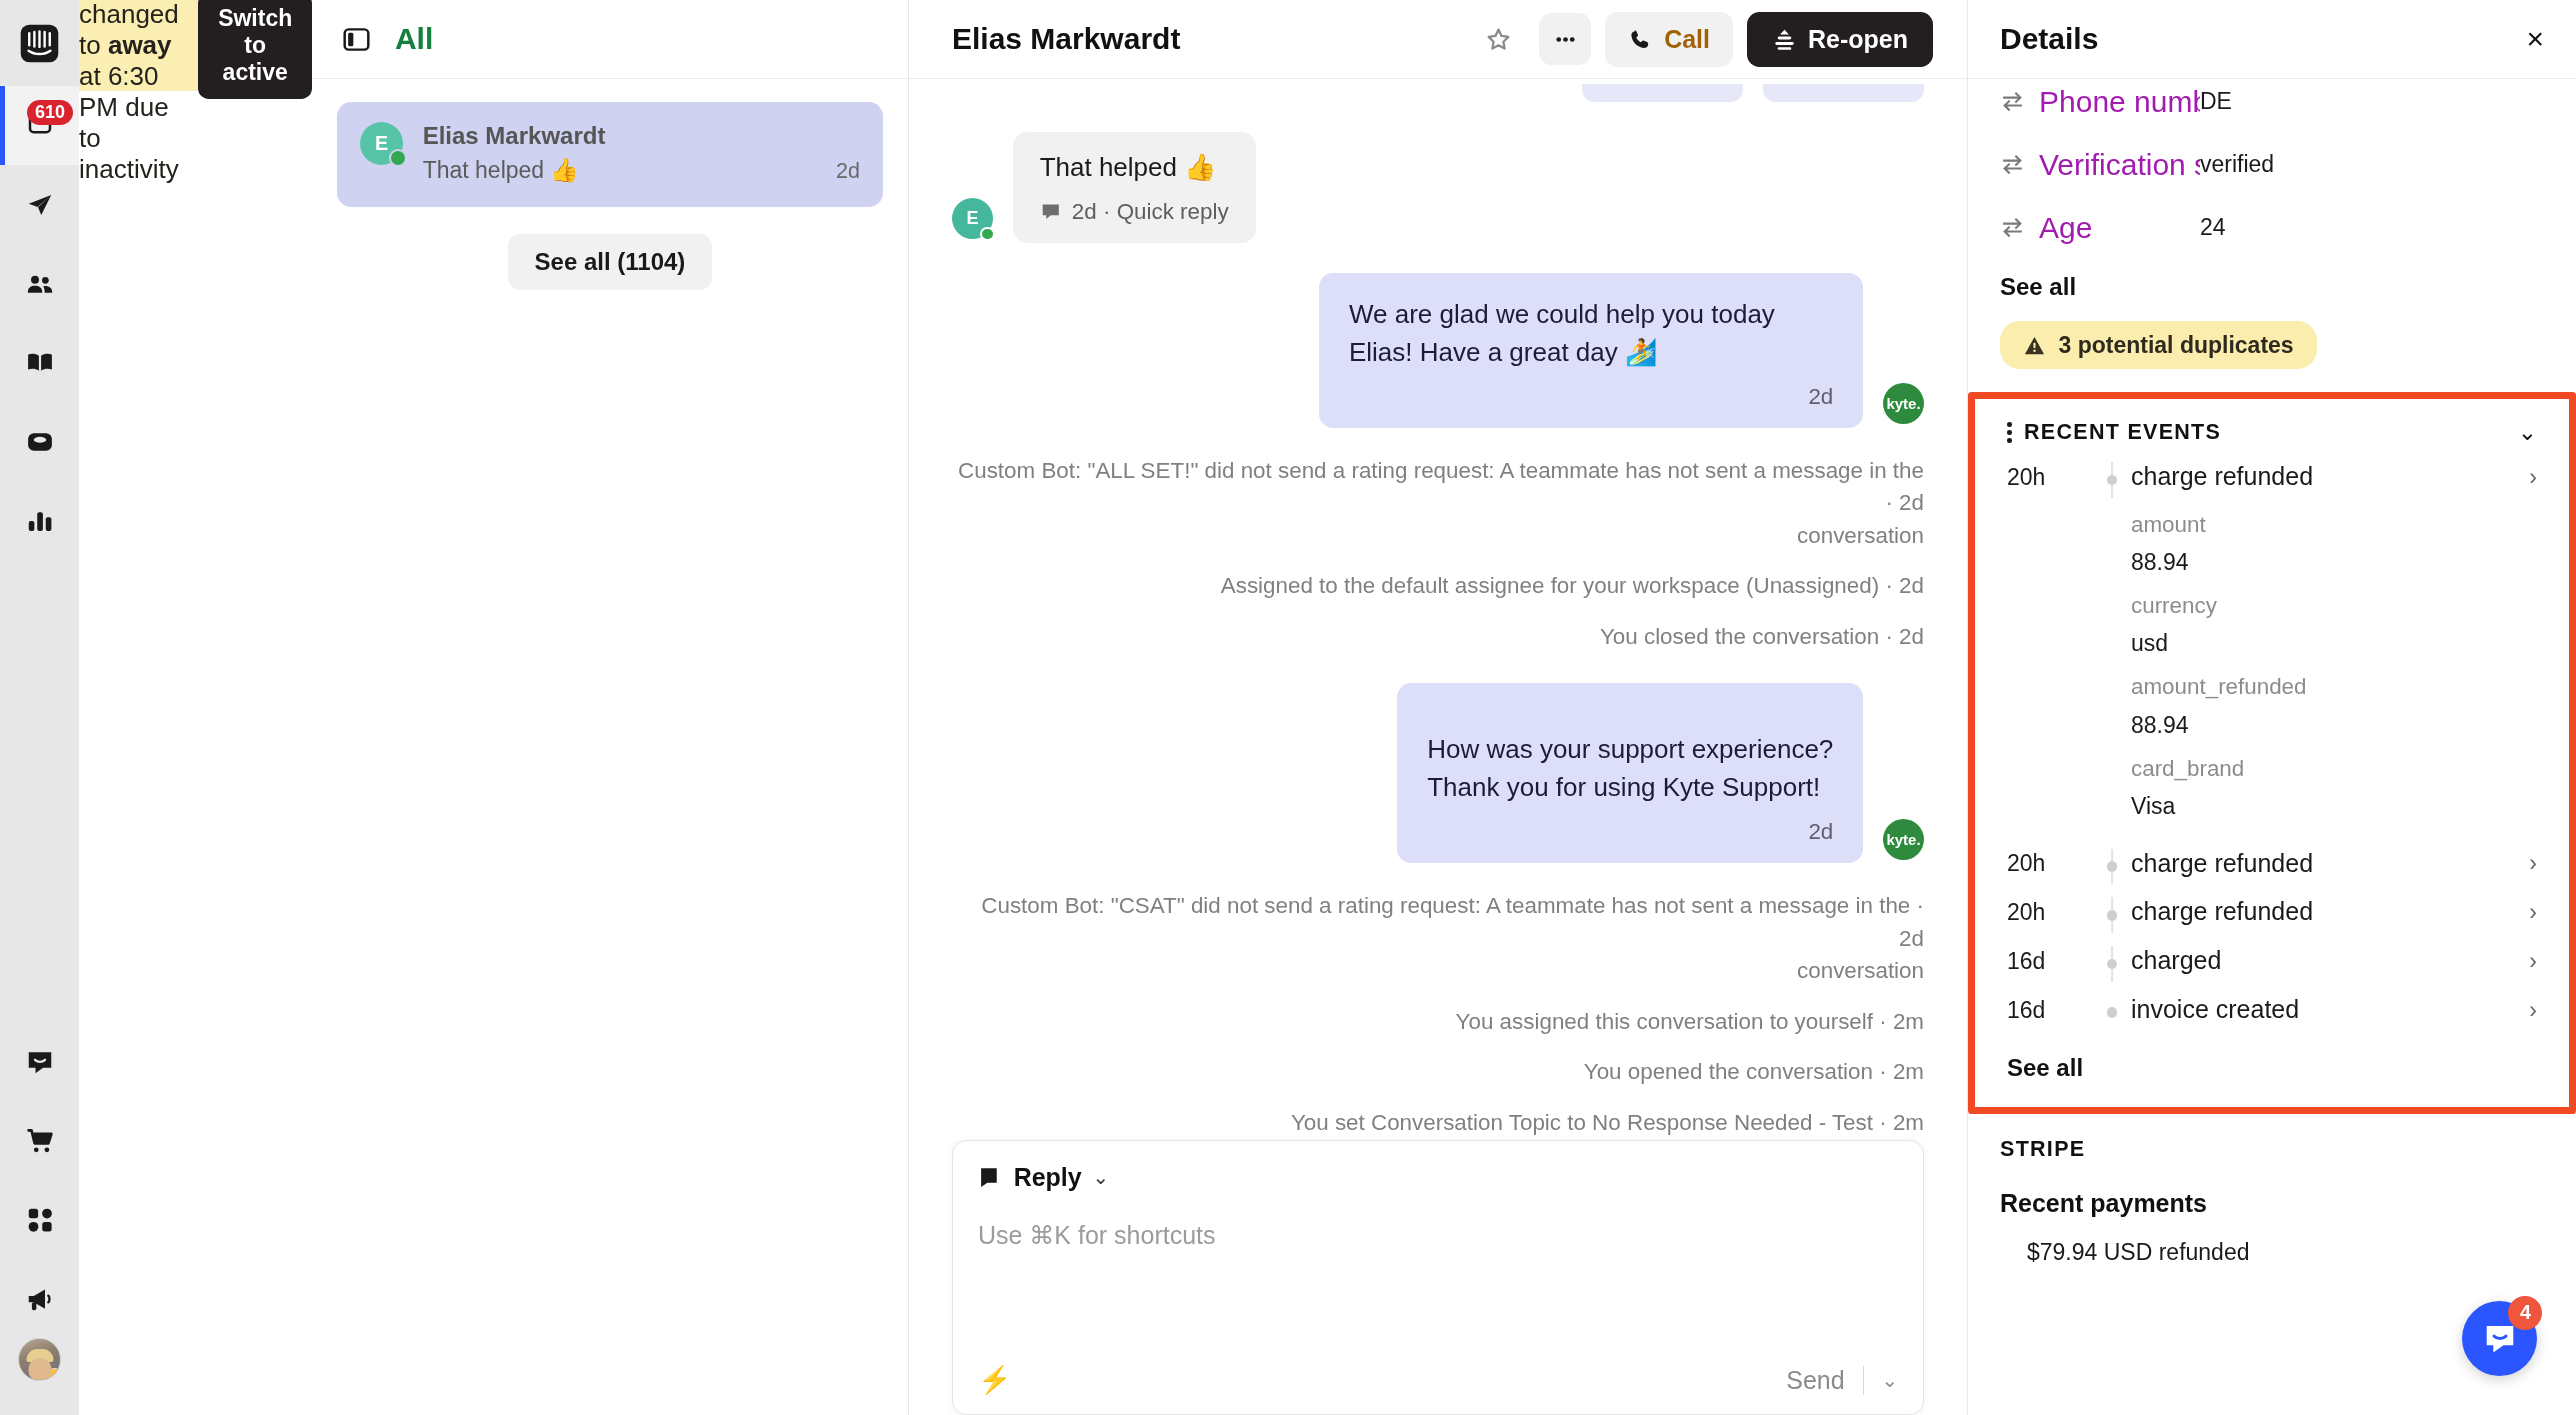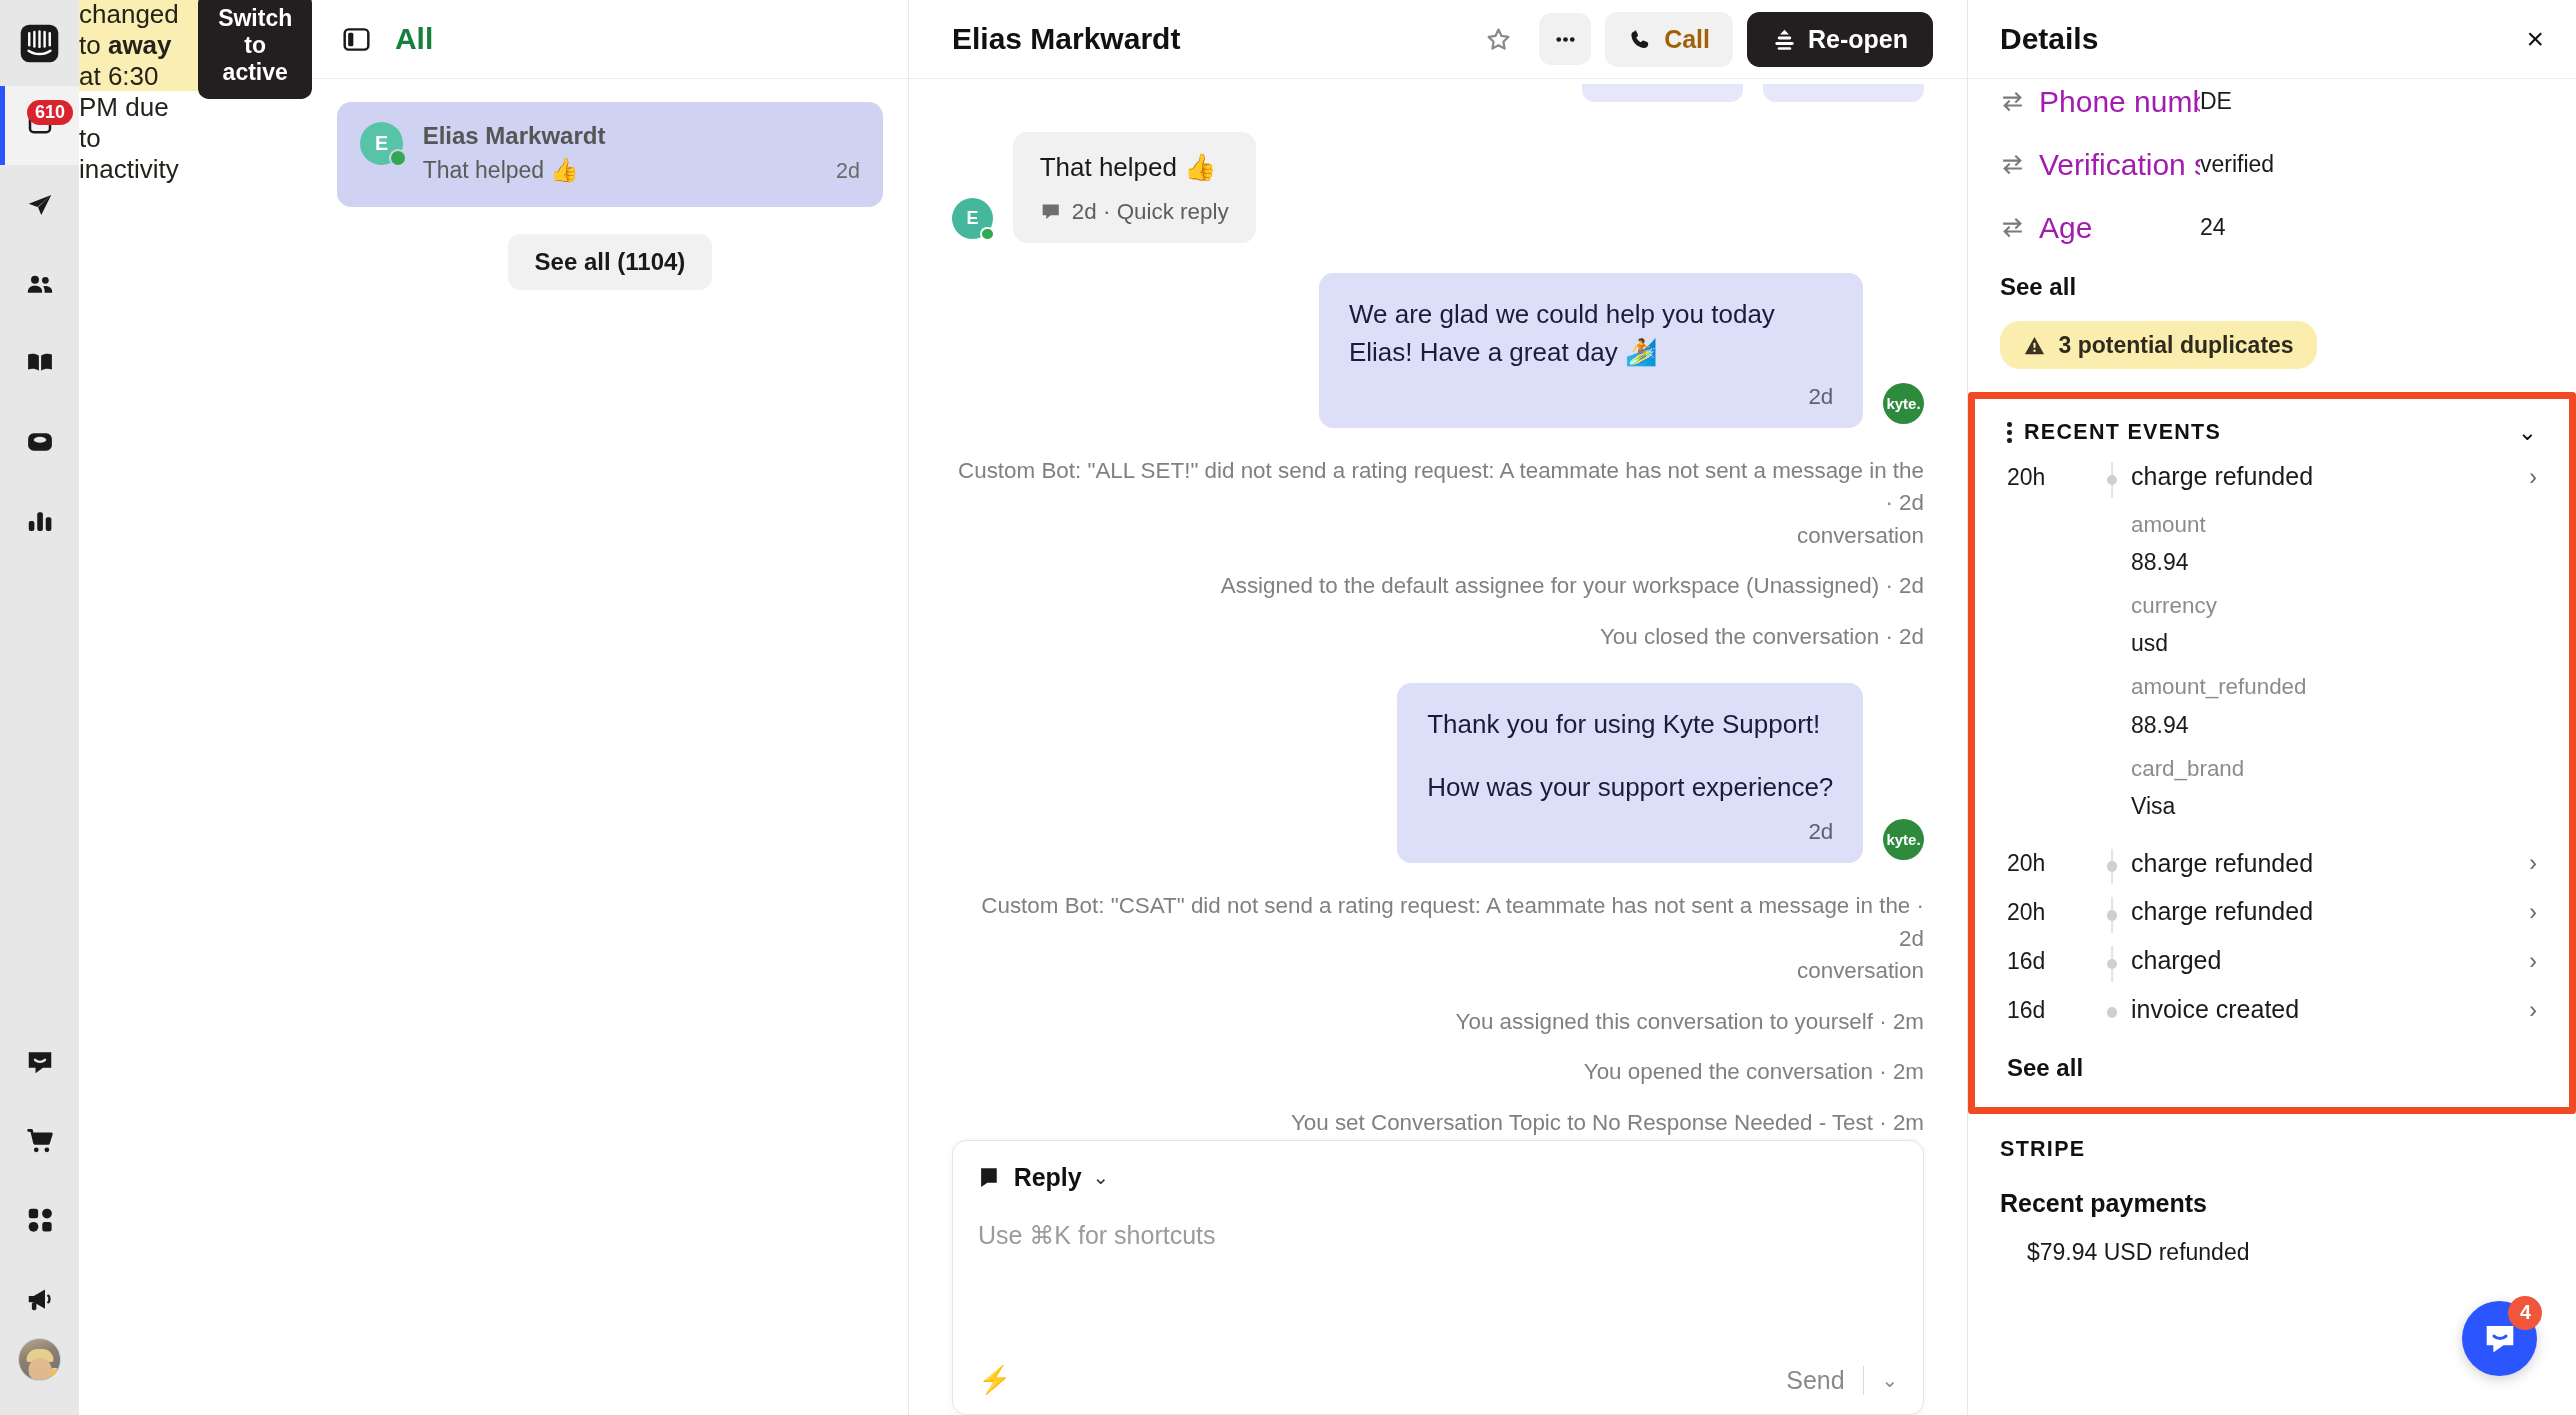--- a/index.html
+++ b/index.html
@@ -471,22 +471,22 @@
 
           <div class="sysgroup">
             <div class="sysline">Custom Bot: "ALL SET!" did not send a rating request: A teammate has not sent a message in the · 2d</div>
             <div class="sysline" style="margin-top:0">conversation</div>
             <div class="sysline">Assigned to the default assignee for your workspace (Unassigned) · 2d</div>
             <div class="sysline">You closed the conversation · 2d</div>
           </div>
 
           <div class="msg-row right">
             <div class="bubble-out">
+              <div class="txt" style="margin-top:25px">How was your support experience?</div>
               <div class="txt">Thank you for using Kyte Support!</div>
-              <div class="txt" style="margin-top:25px">How was your support experience?</div>
               <div class="ts">2d</div>
             </div>
             <div class="av-kyte">kyte.</div>
           </div>
 
           <div class="sysgroup">
             <div class="sysline">Custom Bot: "CSAT" did not send a rating request: A teammate has not sent a message in the · 2d</div>
             <div class="sysline" style="margin-top:0">conversation</div>
             <div class="sysline">You assigned this conversation to yourself · 2m</div>
             <div class="sysline">You opened the conversation · 2m</div>

